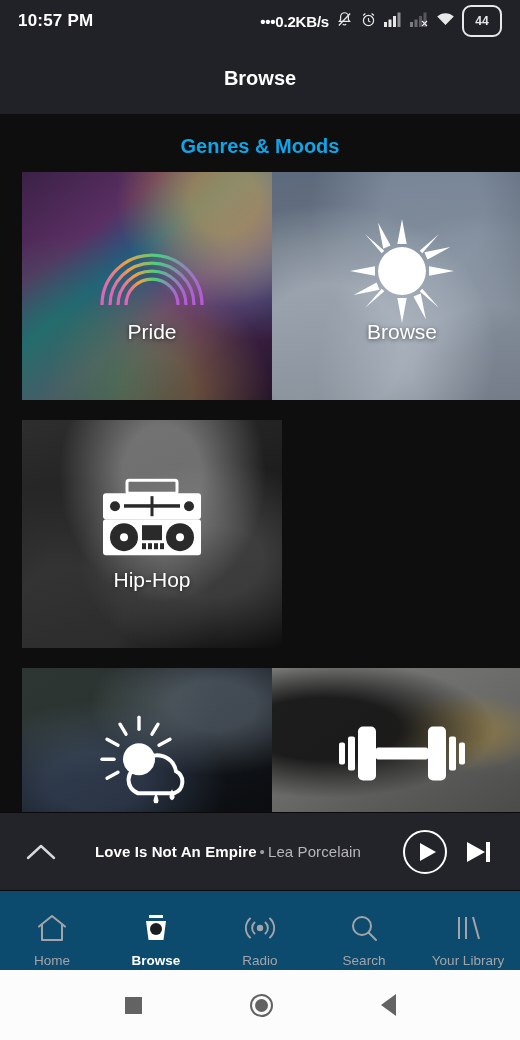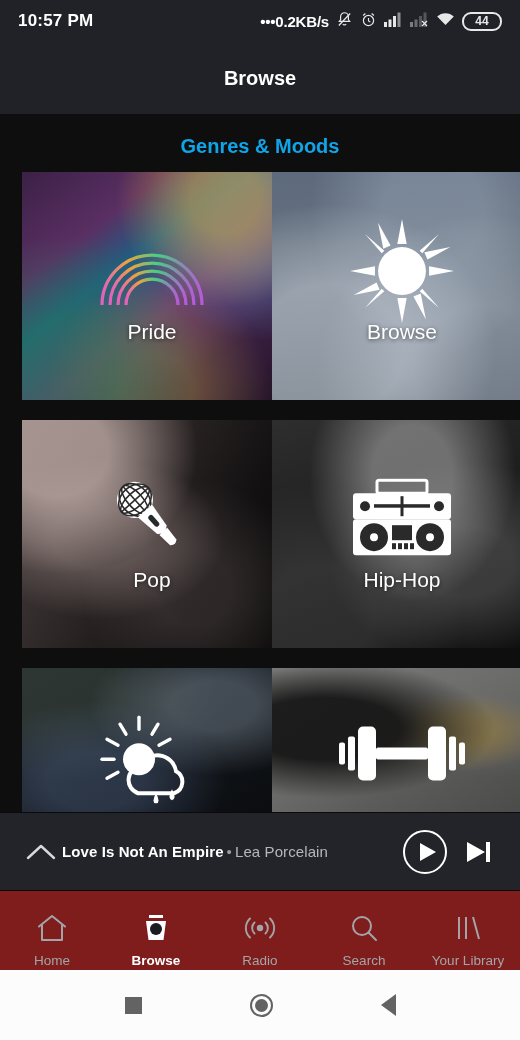--- a/index.html
+++ b/index.html
@@ -15,21 +15,21 @@
   .statusbar {
     height: 42px; background: #212228;
     display: flex; align-items: center; justify-content: space-between;
     padding: 0 18px; color: #ffffff;
   }
   .status-time { font-size: 17px; font-weight: bold; letter-spacing: .2px; }
   .status-right { display: flex; align-items: center; gap: 7px; justify-content: flex-end; }
   .net-speed { font-size: 15px; font-weight: bold; letter-spacing: -.2px; }
   .battery {
     border: 2px solid #e8e8e8; border-radius: 9px;
-    padding: 0 6px; height: 19px; min-width: 40px;
+    padding: 0 6px; height: 32px; min-width: 40px;
     display: flex; align-items: center; justify-content: center;
     font-size: 12px; font-weight: bold; color: #e8e8e8;
   }
 
   
   .appbar {
     height: 72px; background: #212228;
     display: flex; align-items: center; justify-content: center;
   }
   .appbar-title { color: #fff; font-size: 20px; font-weight: bold; }
@@ -106,30 +106,30 @@
       radial-gradient(ellipse at 86% 22%, rgba(120,120,120,.4) 0 18%, transparent 48%),
       linear-gradient(146deg, #8a8a88 0%, #6f6f6d 34%, #5c5c5a 62%, #4a4a48 100%);
   }
 
   
   .nowplaying {
     position: absolute; left: 0; right: 0; top: 812px; height: 78px;
     background: #232429; display: flex; align-items: center; padding: 0 20px;
     border-top: 1px solid #0a0a0a;
   }
-  .np-track { flex: 1; font-size: 15px; letter-spacing: .1px; }
+  .np-track { flex: 1; text-align: center; font-size: 15px; letter-spacing: .1px; }
   .np-title { color: #fff; font-weight: bold; }
   .np-sep { color: #9b9ba0; margin: 0 3px; }
   .np-artist { color: #b6b6bb; }
   .np-btn { display: flex; align-items: center; justify-content: center; cursor: pointer; }
 
   
   .bottomnav {
     position: absolute; left: 0; right: 0; top: 890px; height: 100px;
-    background: #7f1d1d; display: flex; align-items: center;
+    background: #0c4a6e; display: flex; align-items: center;
     border-top: 1px solid #0a0a0a;
   }
   .nav-item {
     flex: 1; display: flex; flex-direction: column;
     align-items: center; justify-content: center; gap: 8px;
     color: #a4a4a8; font-size: 13.5px;
   }
   .nav-item.active { color: #ffffff; font-weight: bold; }
 
   
@@ -249,42 +249,20 @@
               <polygon points="27,3.5 39,25.5 32,28.5"></polygon>
               <polygon points="73,96.5 61,74.5 68,71.5"></polygon>
               <polygon points="96.5,27 74.5,39 71.5,32"></polygon>
               <polygon points="3.5,73 25.5,61 28.5,68"></polygon>
             </g>
           </svg>
         </div>
         <div class="tile-label">Browse</div>
       </div>
 
-      <div class="tile">
-        <div class="tile-bg bg-pop"></div>
-        <div class="tile-icon">
-          <svg width="106" height="106" viewBox="0 0 100 100">
-            <g transform="rotate(-42 50 50)">
-              <circle cx="50" cy="26" r="17" fill="#fff"></circle>
-              <g stroke="#2a2a2a" stroke-width="1.5" fill="none">
-                <ellipse cx="50" cy="26" rx="17" ry="7"></ellipse>
-                  <ellipse cx="50" cy="26" rx="17" ry="13"></ellipse>
-                <ellipse cx="50" cy="26" rx="7" ry="17"></ellipse>
-                  <ellipse cx="50" cy="26" rx="13" ry="17"></ellipse>
-                <line x1="33" y1="26" x2="67" y2="26"></line>
-                  <line x1="50" y1="9" x2="50" y2="43"></line>
-              </g>
-              <path d="M41 40 L59 40 L56 64 Q50 70 44 64 Z" fill="#fff"></path>
-              <rect x="47.5" y="46" width="5" height="13" rx="2.5" fill="#2a2a2a"></rect>
-              <path d="M45 66 L55 66 L54 80 Q50 84 46 80 Z" fill="#fff"></path>
-            </g>
-          </svg>
-        </div>
-        <div class="tile-label">Pop</div>
-      </div>
 
       <div class="tile">
         <div class="tile-bg bg-hiphop"></div>
         <div class="tile-icon">
           <svg width="110" height="86" viewBox="0 0 110 86">
             <rect x="30" y="2" width="50" height="13" rx="2" fill="none" stroke="#fff" stroke-width="3"></rect>
             <rect x="6" y="15" width="98" height="26" rx="3" fill="#fff"></rect>
             <g fill="#2a2a2a">
                 <circle cx="18" cy="28" r="5"></circle>
                 <circle cx="92" cy="28" r="5"></circle>

